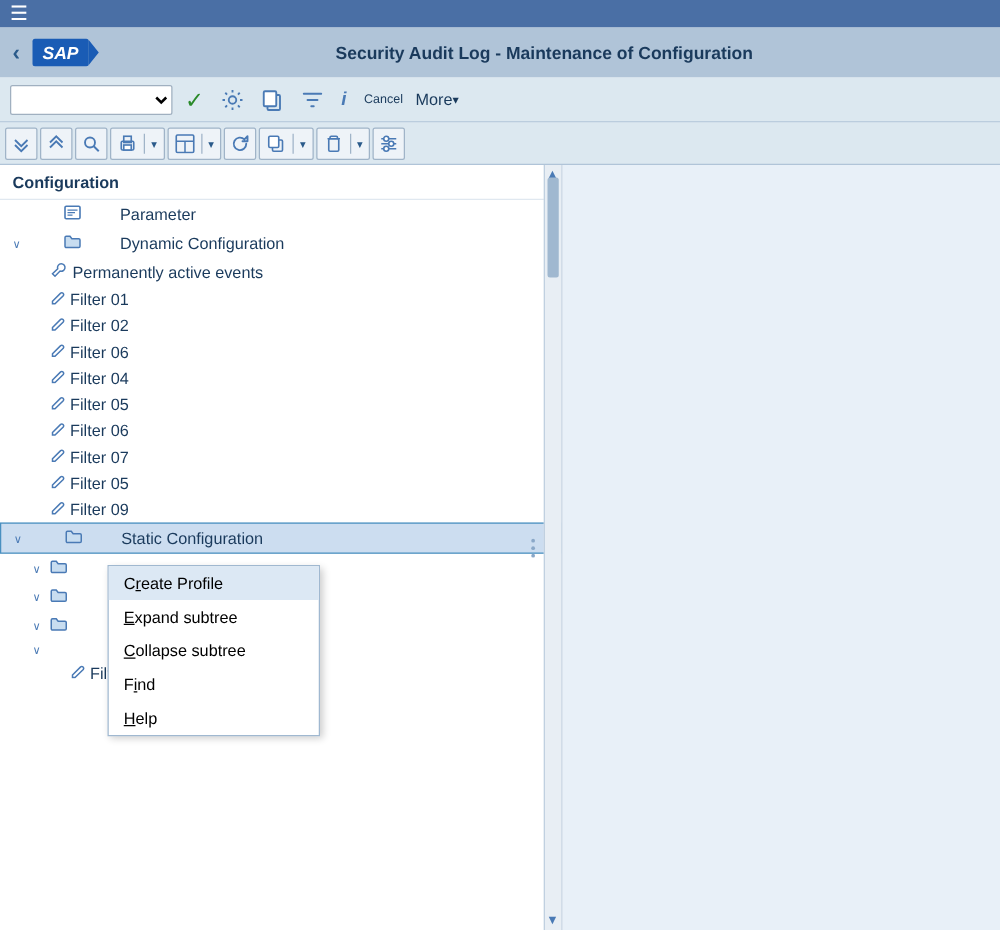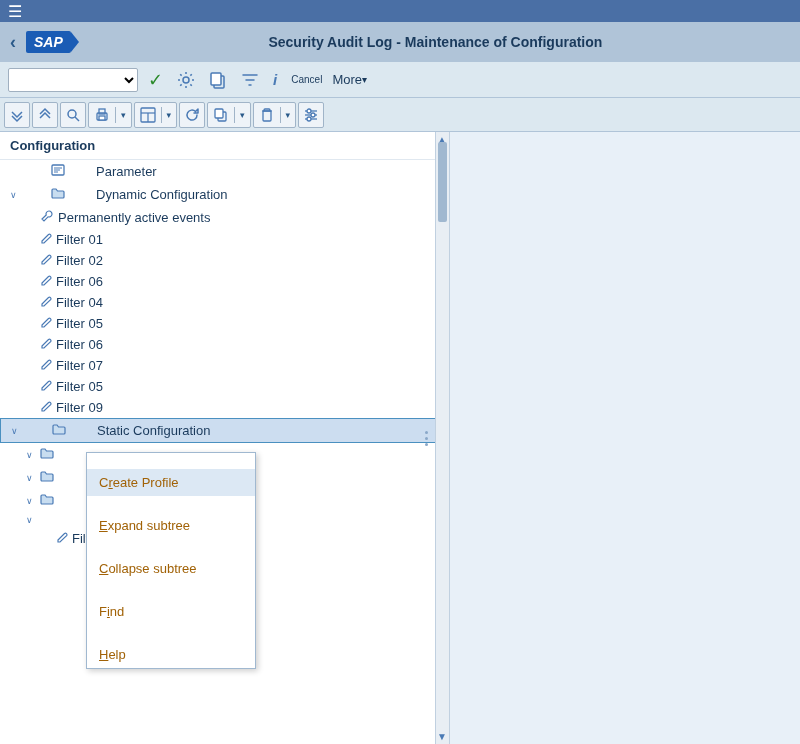--- a/index.html
+++ b/index.html
@@ -263,22 +263,21 @@
       background: white;
       border: 1px solid #a0b8d0;
       box-shadow: 2px 2px 6px rgba(0,0,0,0.2);
       width: 170px;
       z-index: 100;
     }
     .context-menu-item {
       padding: 6px 12px;
       cursor: pointer;
       font-size: 13px;
-      color: #a16207;
-      margin-top: 16px;
+      color: #000000;
     }
     .context-menu-item.first {
       background: #dce8f4;
       font-weight: normal;
     }
     .context-menu-item .underline-char {
       text-decoration: underline;
     }
 
     

